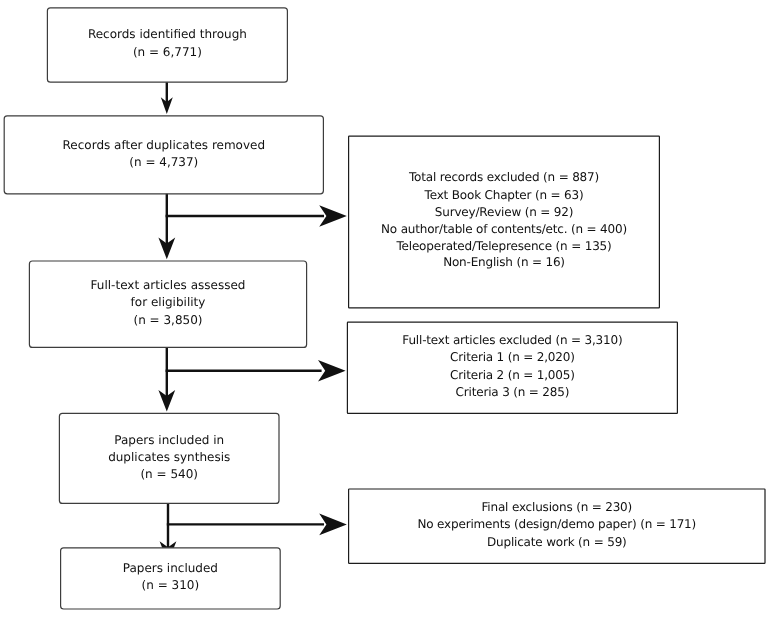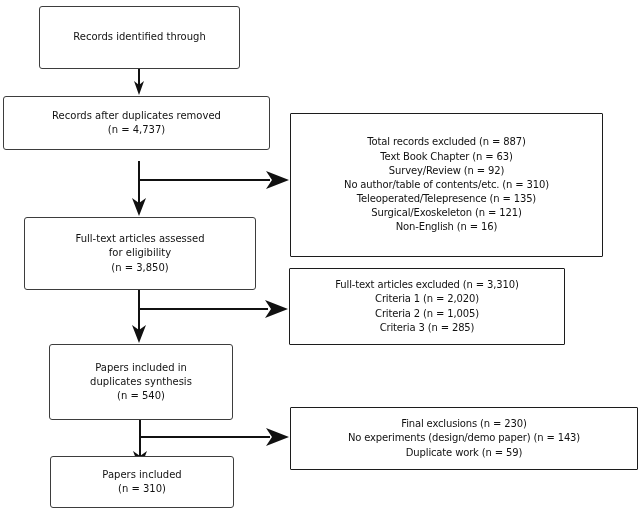--- a/index.html
+++ b/index.html
@@ -82,23 +82,24 @@
     </g>
 
     <g>
       <line x1="139" y1="437" x2="270" y2="437"></line>
       <polygon points="289,437 266,428 272,437 266,446"></polygon>
     </g>
   </svg>
 
   <div class="flow-box main" style="left:39px;top:6px;width:201px;height:63px">
     <div class="ln">Records identified through</div>
+    <div class="ln">(n = 6,771)</div>
   </div>
 
-  <div class="flow-box main" style="left:3px;top:96px;width:267px;height:54px">
+  <div class="flow-box main" style="left:3px;top:96px;width:267px;height:66px">
     <div class="ln">Records after duplicates removed</div>
     <div class="ln">(n = 4,737)</div>
   </div>
 
   <div class="flow-box main" style="left:24px;top:217px;width:232px;height:73px">
     <div class="ln">Full-text articles assessed</div>
     <div class="ln">for eligibility</div>
     <div class="ln">(n = 3,850)</div>
   </div>
 
@@ -106,36 +107,35 @@
     <div class="ln">Papers included in</div>
     <div class="ln">duplicates synthesis</div>
     <div class="ln">(n = 540)</div>
   </div>
 
   <div class="flow-box main" style="left:50px;top:456px;width:184px;height:52px">
     <div class="ln">Papers included</div>
     <div class="ln">(n = 310)</div>
   </div>
 
-  <div class="flow-box side" style="left:290px;top:113px;width:313px;height:144px">
+  <div class="flow-box side" style="left:290px;top:113px;width:260px;height:144px">
     <div class="ln">Total records excluded (n = 887)</div>
     <div class="ln">Text Book Chapter (n = 63)</div>
     <div class="ln">Survey/Review (n = 92)</div>
-    <div class="ln">No author/table of contents/etc. (n = 310)</div>
+    <div class="ln">No author/table of contents/etc. (n = 400)</div>
     <div class="ln">Teleoperated/Telepresence (n = 135)</div>
-    <div class="ln">Surgical/Exoskeleton (n = 121)</div>
     <div class="ln">Non-English (n = 16)</div>
   </div>
 
   <div class="flow-box side" style="left:289px;top:268px;width:276px;height:77px">
     <div class="ln">Full-text articles excluded (n = 3,310)</div>
     <div class="ln">Criteria 1 (n = 2,020)</div>
     <div class="ln">Criteria 2 (n = 1,005)</div>
     <div class="ln">Criteria 3 (n = 285)</div>
   </div>
 
   <div class="flow-box side" style="left:290px;top:407px;width:348px;height:63px">
     <div class="ln">Final exclusions (n = 230)</div>
-    <div class="ln">No experiments (design/demo paper) (n = 143)</div>
+    <div class="ln">No experiments (design/demo paper) (n = 171)</div>
     <div class="ln">Duplicate work (n = 59)</div>
   </div>
 
 </div>
 
 </body></html>

